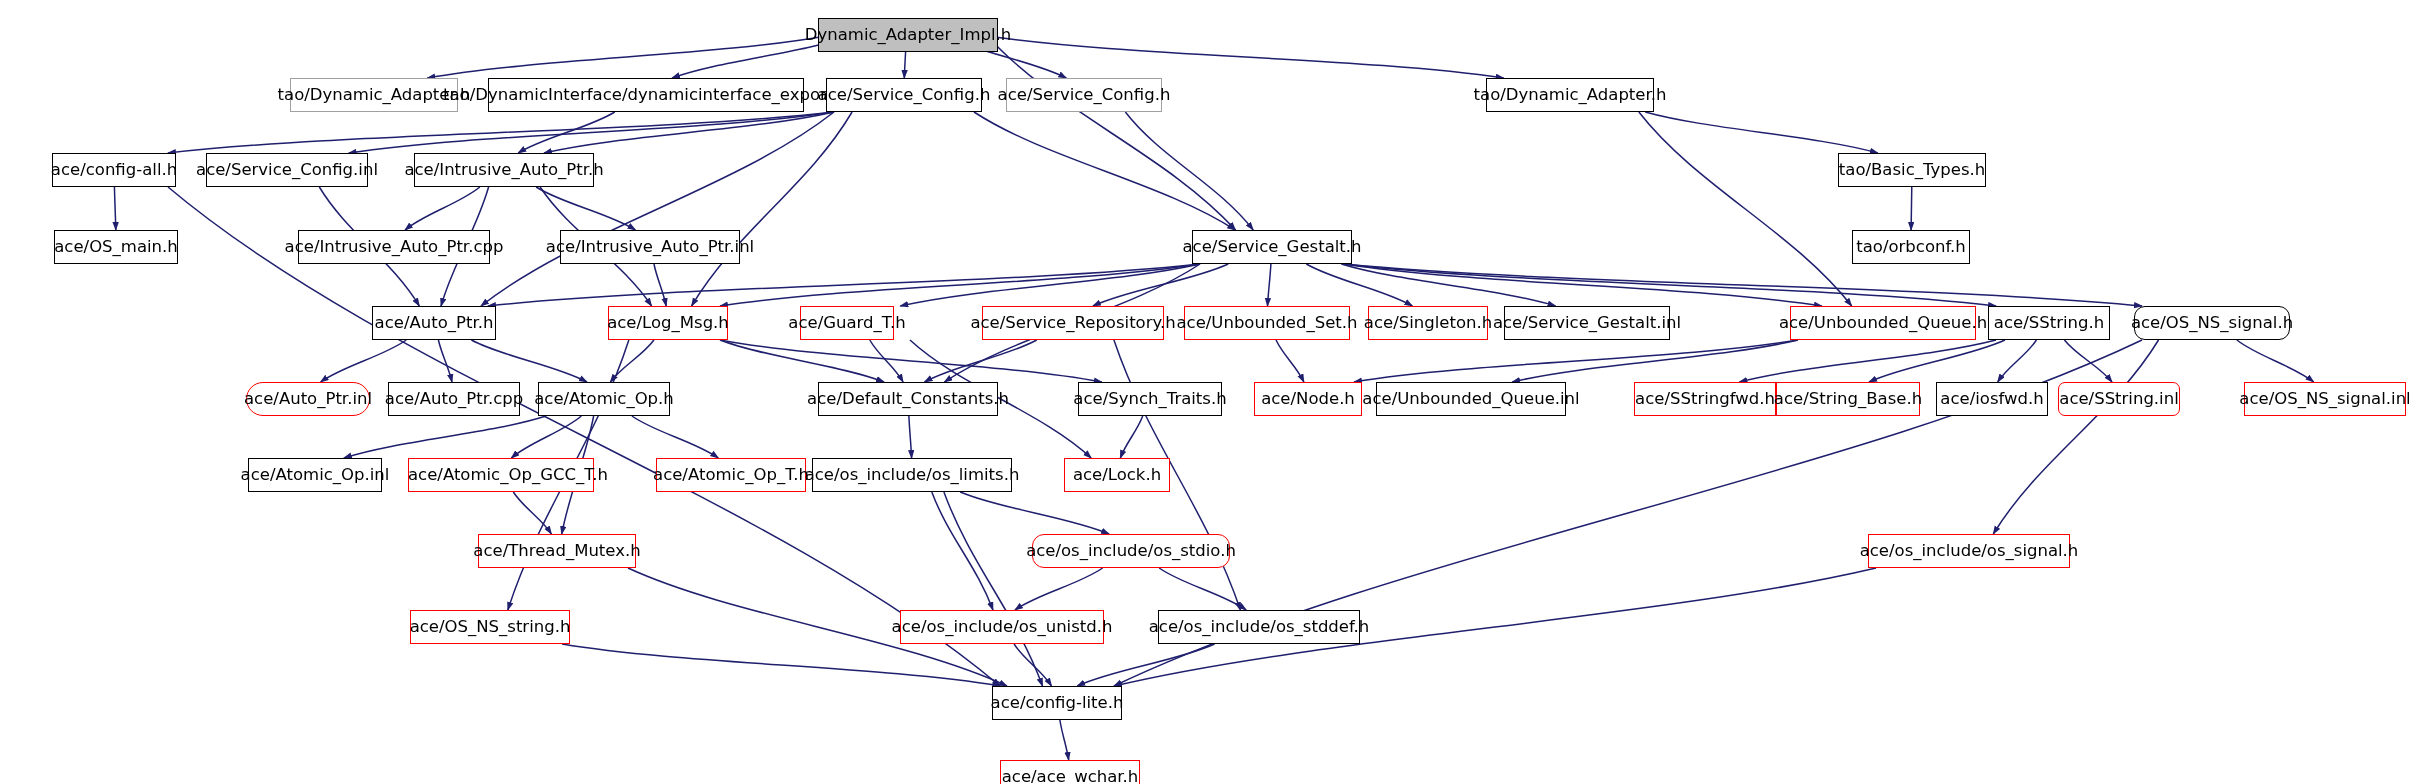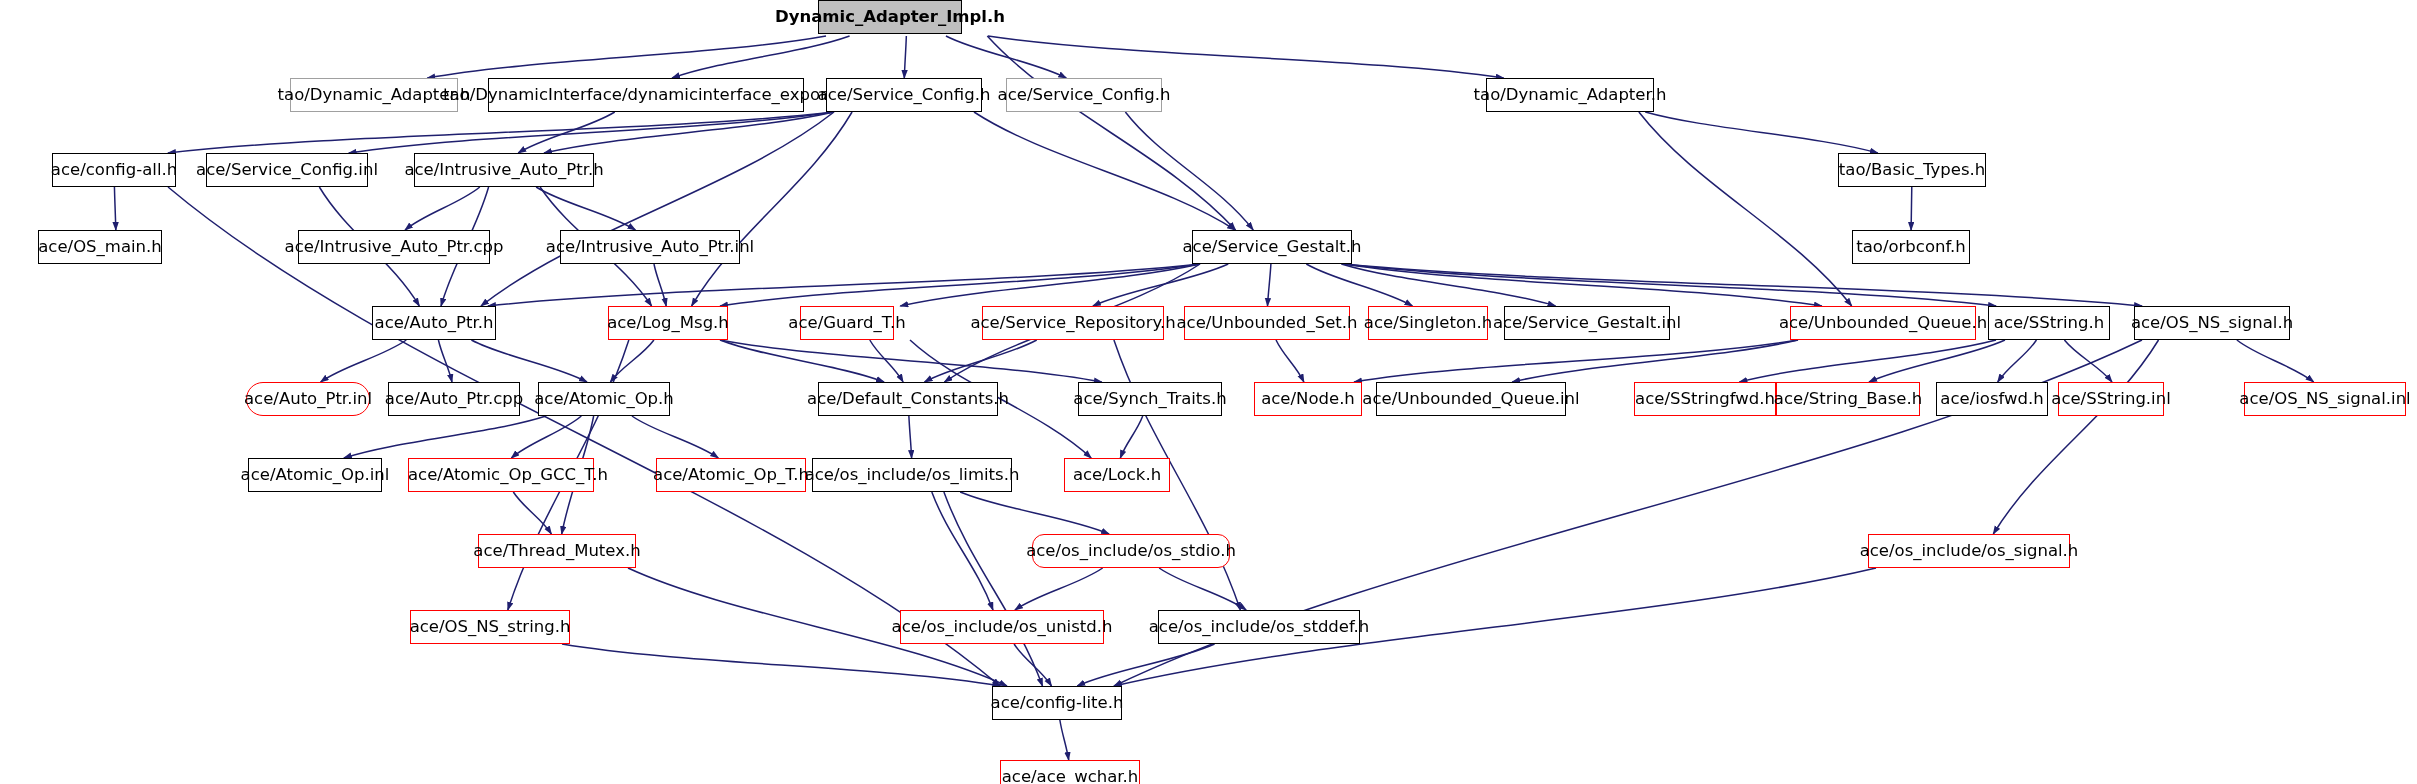--- a/index.html
+++ b/index.html
@@ -109,21 +109,21 @@
         <path d="M1159.16,568 C1183.096,584.6204 1222.2640000000001,593.3796 1246.2,610" marker-end="url(#arrow)"></path>
         <path d="M562,644 C682.5325,664.133 879.7674999999999,665.867 1000.3,686" marker-end="url(#arrow)"></path>
         <path d="M1014.1,644 C1024.385,660.124 1041.215,669.876 1051.5,686" marker-end="url(#arrow)"></path>
         <path d="M1214.56,644 C1176.786,661.1236 1114.9740000000002,668.8764 1077.2,686" marker-end="url(#arrow)"></path>
         <path d="M1876,568 C1666.45,617.45 1323.55,636.55 1114,686" marker-end="url(#arrow)"></path>
         <path d="M628,568 C732.225,616.04 902.775,637.96 1007,686" marker-end="url(#arrow)"></path>
         <path d="M1059.86,720 C1062.291,735.0884 1066.269,744.9116 1068.7,760" marker-end="url(#arrow)"></path>
       </g>
   </svg>
   <div id="nodes">
-      <div class="node root" style="left: 818px; top: 0; width: 144px; font-weight: bold;">
+      <div class="node root" style="left: 818px; top: 18px; width: 180px;">
         <span>Dynamic_Adapter_Impl.h</span>
       </div>
       <div class="node grey-border" style="left: 290px; top: 78px; width: 168px;">
         <span>tao/Dynamic_Adapter.h</span>
       </div>
       <div class="node" style="left: 488px; top: 78px; width: 316px;">
         <span>tao/DynamicInterface/dynamicinterface_export.h</span>
       </div>
       <div class="node" style="left: 826px; top: 78px; width: 156px;">
         <span>ace/Service_Config.h</span>
@@ -139,21 +139,21 @@
       </div>
       <div class="node" style="left: 206px; top: 153px; width: 162px;">
         <span>ace/Service_Config.inl</span>
       </div>
       <div class="node" style="left: 414px; top: 153px; width: 180px;">
         <span>ace/Intrusive_Auto_Ptr.h</span>
       </div>
       <div class="node" style="left: 1838px; top: 153px; width: 148px;">
         <span>tao/Basic_Types.h</span>
       </div>
-      <div class="node" style="left: 38px; top: 230px; width: 124px;">
+      <div class="node" style="left: 54px; top: 230px; width: 124px;">
         <span>ace/OS_main.h</span>
       </div>
       <div class="node" style="left: 298px; top: 230px; width: 192px;">
         <span>ace/Intrusive_Auto_Ptr.cpp</span>
       </div>
       <div class="node" style="left: 560px; top: 230px; width: 180px;">
         <span>ace/Intrusive_Auto_Ptr.inl</span>
       </div>
       <div class="node" style="left: 1192px; top: 230px; width: 160px;">
         <span>ace/Service_Gestalt.h</span>
@@ -181,21 +181,21 @@
       </div>
       <div class="node" style="left: 1504px; top: 306px; width: 166px;">
         <span>ace/Service_Gestalt.inl</span>
       </div>
       <div class="node red" style="left: 1790px; top: 306px; width: 186px;">
         <span>ace/Unbounded_Queue.h</span>
       </div>
       <div class="node" style="left: 1988px; top: 306px; width: 122px;">
         <span>ace/SString.h</span>
       </div>
-      <div class="node" style="left: 2134px; top: 306px; width: 156px;">
+      <div class="node" style="left: 2134px; top: 306px; width: 156px; border-radius: 11px;">
         <span>ace/OS_NS_signal.h</span>
       </div>
       <div class="node red" style="left: 246px; top: 382px; width: 124px; border-radius: 17px;">
         <span>ace/Auto_Ptr.inl</span>
       </div>
       <div class="node" style="left: 388px; top: 382px; width: 132px;">
         <span>ace/Auto_Ptr.cpp</span>
       </div>
       <div class="node" style="left: 538px; top: 382px; width: 132px;">
         <span>ace/Atomic_Op.h</span>
@@ -214,21 +214,21 @@
       </div>
       <div class="node red" style="left: 1634px; top: 382px; width: 142px;">
         <span>ace/SStringfwd.h</span>
       </div>
       <div class="node red" style="left: 1776px; top: 382px; width: 144px;">
         <span>ace/String_Base.h</span>
       </div>
       <div class="node" style="left: 1936px; top: 382px; width: 112px;">
         <span>ace/iosfwd.h</span>
       </div>
-      <div class="node red" style="left: 2058px; top: 382px; width: 106px;">
+      <div class="node red" style="left: 2058px; top: 382px; width: 122px; border-radius: 7px;">
         <span>ace/SString.inl</span>
       </div>
       <div class="node red" style="left: 2244px; top: 382px; width: 162px;">
         <span>ace/OS_NS_signal.inl</span>
       </div>
       <div class="node" style="left: 248px; top: 458px; width: 134px;">
         <span>ace/Atomic_Op.inl</span>
       </div>
       <div class="node red" style="left: 408px; top: 458px; width: 186px; padding-left: 23px;">
         <span>ace/Atomic_Op_GCC_T.h</span>

